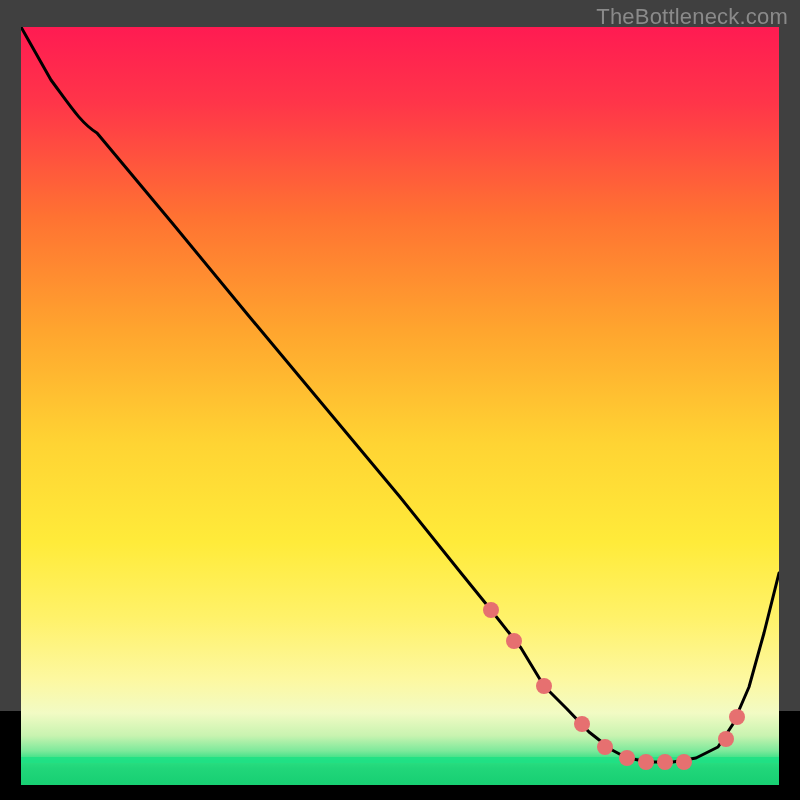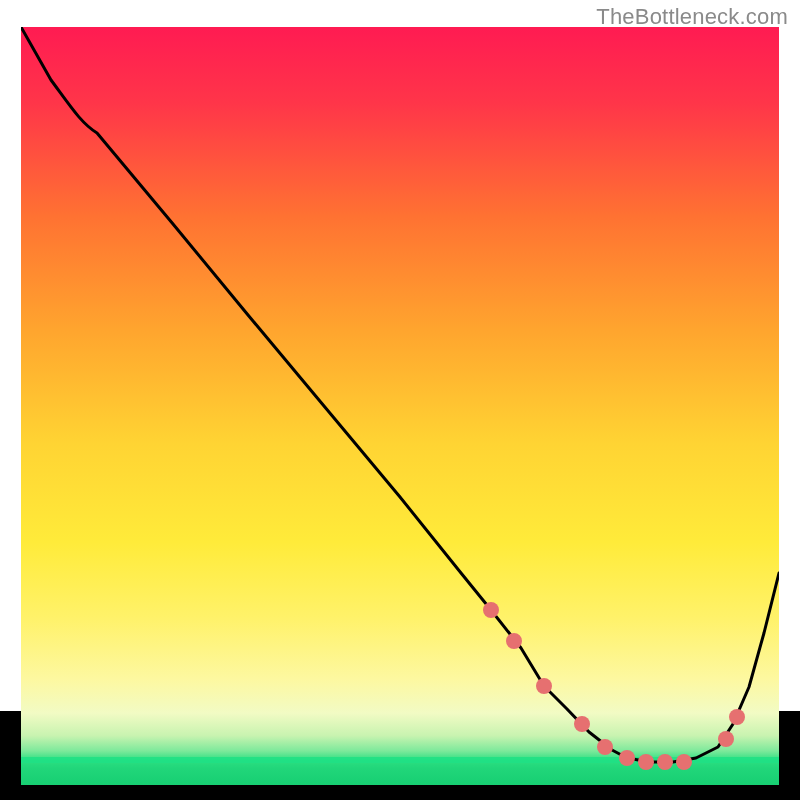--- a/index.html
+++ b/index.html
@@ -1,17 +1,17 @@
 <!DOCTYPE html>
 <html><head>
 <meta charset="utf-8">
 <style>
   * { margin: 0; padding: 0; box-sizing: border-box; }
   html, body { width: 800px; height: 800px; overflow: hidden; background: #000; }
-  .root { position: relative; width: 800px; height: 711px; background: #ffffff; }
+  .root { position: relative; width: 800px; height: 711px; background: #404040; }
   .attribution {
     position: absolute;
     top: 4px;
     right: 12px;
     font-family: Arial, Helvetica, sans-serif;
     font-size: 22px;
     color: #8a8a8a;
     letter-spacing: 0.2px;
   }
   .plot {

